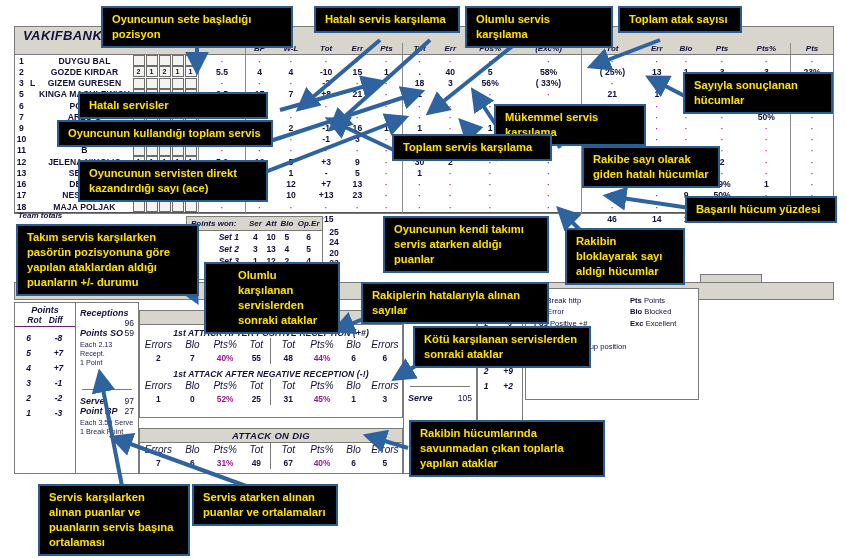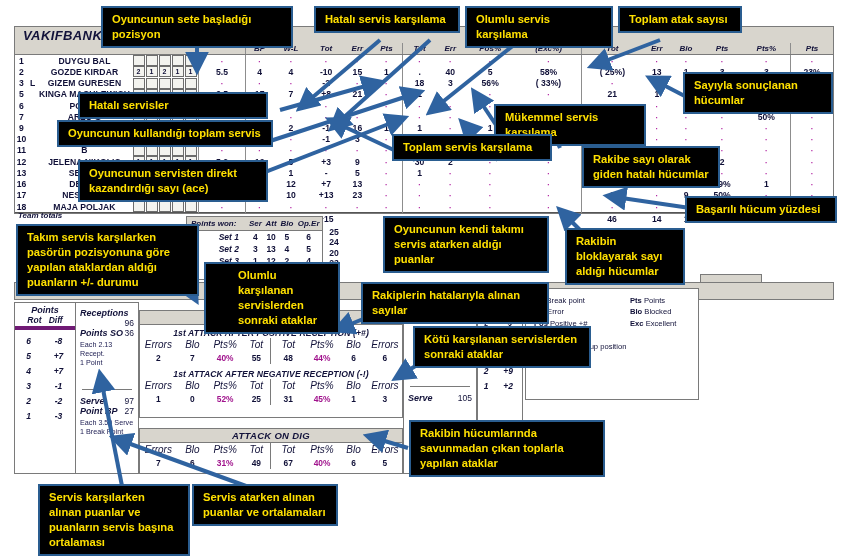--- a/index.html
+++ b/index.html
@@ -86,21 +86,21 @@
   #rotPanel{
     position:absolute;left:14px;top:302px;width:60px;height:170px;
     background:#fff;border:1px solid #7a7a7a;
   }
   #rotPanel .hd1{
     text-align:center;font-size:9px;font-weight:bold;font-style:italic;
     color:#12123a;padding-top:2px;
   }
   #rotPanel .hd2{
     text-align:center;font-size:8.5px;font-weight:bold;font-style:italic;
-    color:#12123a;border-bottom:4px solid #701a75;padding-bottom:1px;
+    color:#12123a;border-bottom:1px solid #701a75;padding-bottom:1px;
   }
   #rotPanel table{border-collapse:collapse;width:60px;margin-top:3px;}
   #rotPanel td{font-size:8.5px;font-weight:bold;font-style:italic;height:13px;color:#101038;}
   #rotPanel td.r{text-align:center;width:26px;}
   #rotPanel td.d{text-align:center;width:32px;}
 
   
   #sumPanel{
     position:absolute;left:75px;top:302px;width:62px;height:170px;
     background:#fff;border:1px solid #7a7a7a;
@@ -648,21 +648,21 @@
   </div>
 
   <div id="sumPanel">
     <div style="padding:5px 4px 0 4px">
       <div class="sumbold">
         <span>Receptions</span>
         <span style="float:right;font-weight:normal;font-style:normal;font-size:8.5px">96</span>
       </div>
       <div class="sumbold" style="clear:both">
         <span>Points SO</span>
-        <span style="float:right;font-weight:normal;font-style:normal;font-size:8.5px">36</span>
+        <span style="float:right;font-weight:normal;font-style:normal;font-size:8.5px">59</span>
       </div>
       <div class="sumsmall" style="clear:both;margin-top:2px">Each 2.13 Recept.</div>
       <div class="sumsmall">1 Point</div>
       <div style="border-top:1px solid #7a7a7a;margin:22px 2px 6px 2px"></div>
       <div class="sumbold">
         <span>Serve</span>
         <span style="float:right;font-weight:normal;font-style:normal;font-size:8.5px">97</span>
       </div>
       <div class="sumbold" style="clear:both">
         <span>Point BP</span>
@@ -792,21 +792,21 @@
           <tr>
             <td class="r">1</td>
             <td class="d">+2</td>
           </tr>
         </tbody>
       </table>
   </div>
 
   <div id="legend">
     <div style="padding:6px 8px" id="legendRows">
-        <div class="lgrow"><span style="display: inline-block; width: 96px;"><span class="lgb">BP </span><span>Break point</span></span><span><span class="lgb">Pts </span><span>Points</span></span></div>
+        <div class="lgrow"><span style="display: inline-block; width: 96px;"><span class="lgb">BP </span><span>Break http</span></span><span><span class="lgb">Pts </span><span>Points</span></span></div>
         <div class="lgrow"><span style="display: inline-block; width: 96px;"><span class="lgb">Err </span><span>Error</span></span><span><span class="lgb">Blo </span><span>Blocked</span></span></div>
         <div class="lgrow"><span style="display: inline-block; width: 96px;"><span class="lgb">Pos </span><span>Positive +#</span></span><span><span class="lgb">Exc </span><span>Excellent</span></span></div>
         <div class="lgrow"><span style="display: inline-block; width: 96px;"><span class="lgb">W-L </span><span>Won-Lost</span></span><span></span></div>
         <div class="lgrow"><span style="display: inline-block; width: 96px;"><span class="lgsq"></span><span>Starting line-up position</span></span><span></span></div>
         <div class="lgrow"><span style="display: inline-block; width: 96px;"><span class="lgsq"></span><span>Substitute</span></span><span></span></div>
       </div>
   </div>
 
   <div id="softLbl">Software:</div>
 

